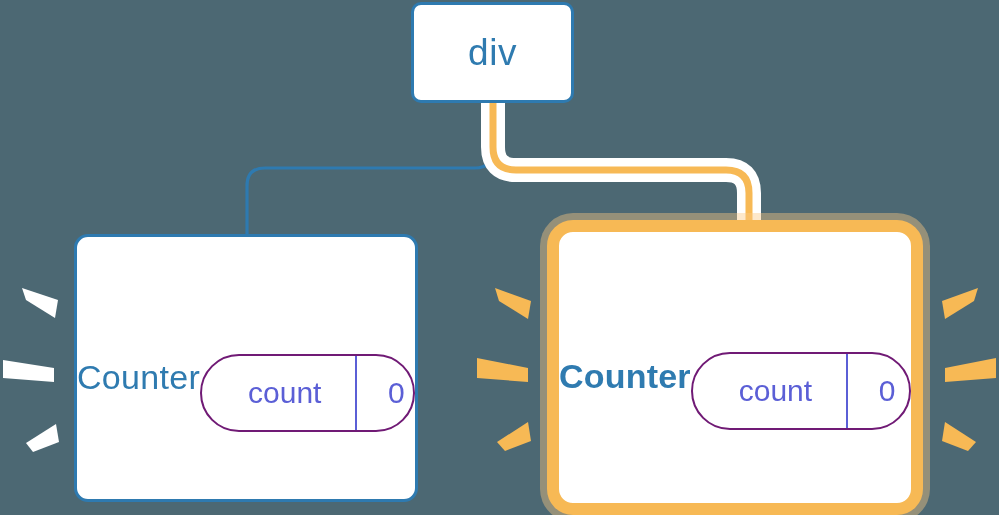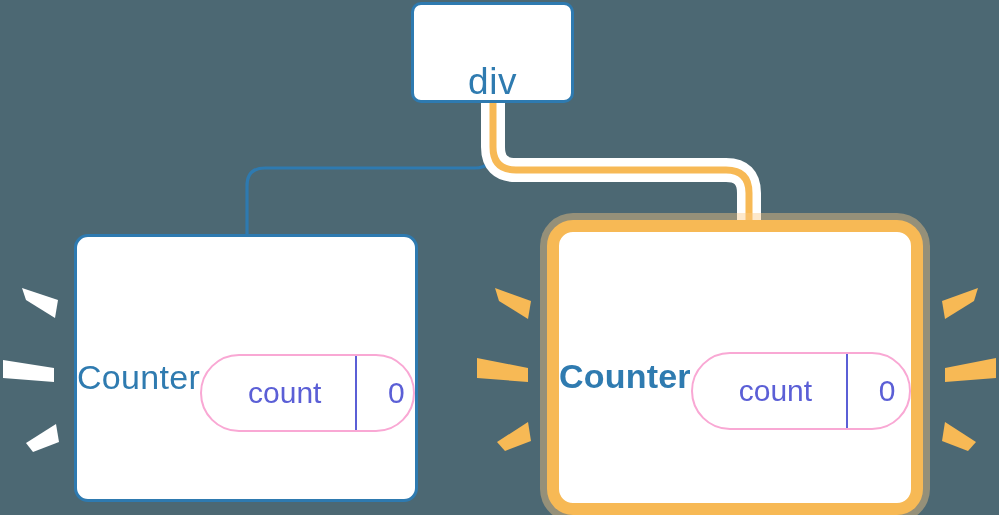--- a/index.html
+++ b/index.html
@@ -35,21 +35,21 @@
     position: absolute;
     left: 411px;
     top: 2px;
     width: 163px;
     height: 101px;
     background: #ffffff;
     border: 3px solid #2e7ab0;
     border-radius: 10px;
     box-sizing: border-box;
     display: flex;
-    align-items: flex-end;
+    align-items: center;
     justify-content: center;
     z-index: 6;
   }
   .node-div .lbl {
     font-size: 37px;
     color: #2f7bb0;
     letter-spacing: 0.5px;
     line-height: 1;
   }
 
@@ -103,21 +103,21 @@
     font-size: 34px;
     font-weight: 700;
     letter-spacing: 0.2px;
     margin-bottom: 30px;
   }
 
   
   .pill {
     display: flex;
     align-items: stretch;
-    border: 2px solid #f9a8d4;
+    border: 2px solid #701a75;
     border-radius: 999px;
     height: 78px;
     box-sizing: border-box;
     overflow: hidden;
   }
   .pill-key, .pill-val {
     display: flex;
     align-items: center;
     justify-content: center;
     color: #5b5fd6;

